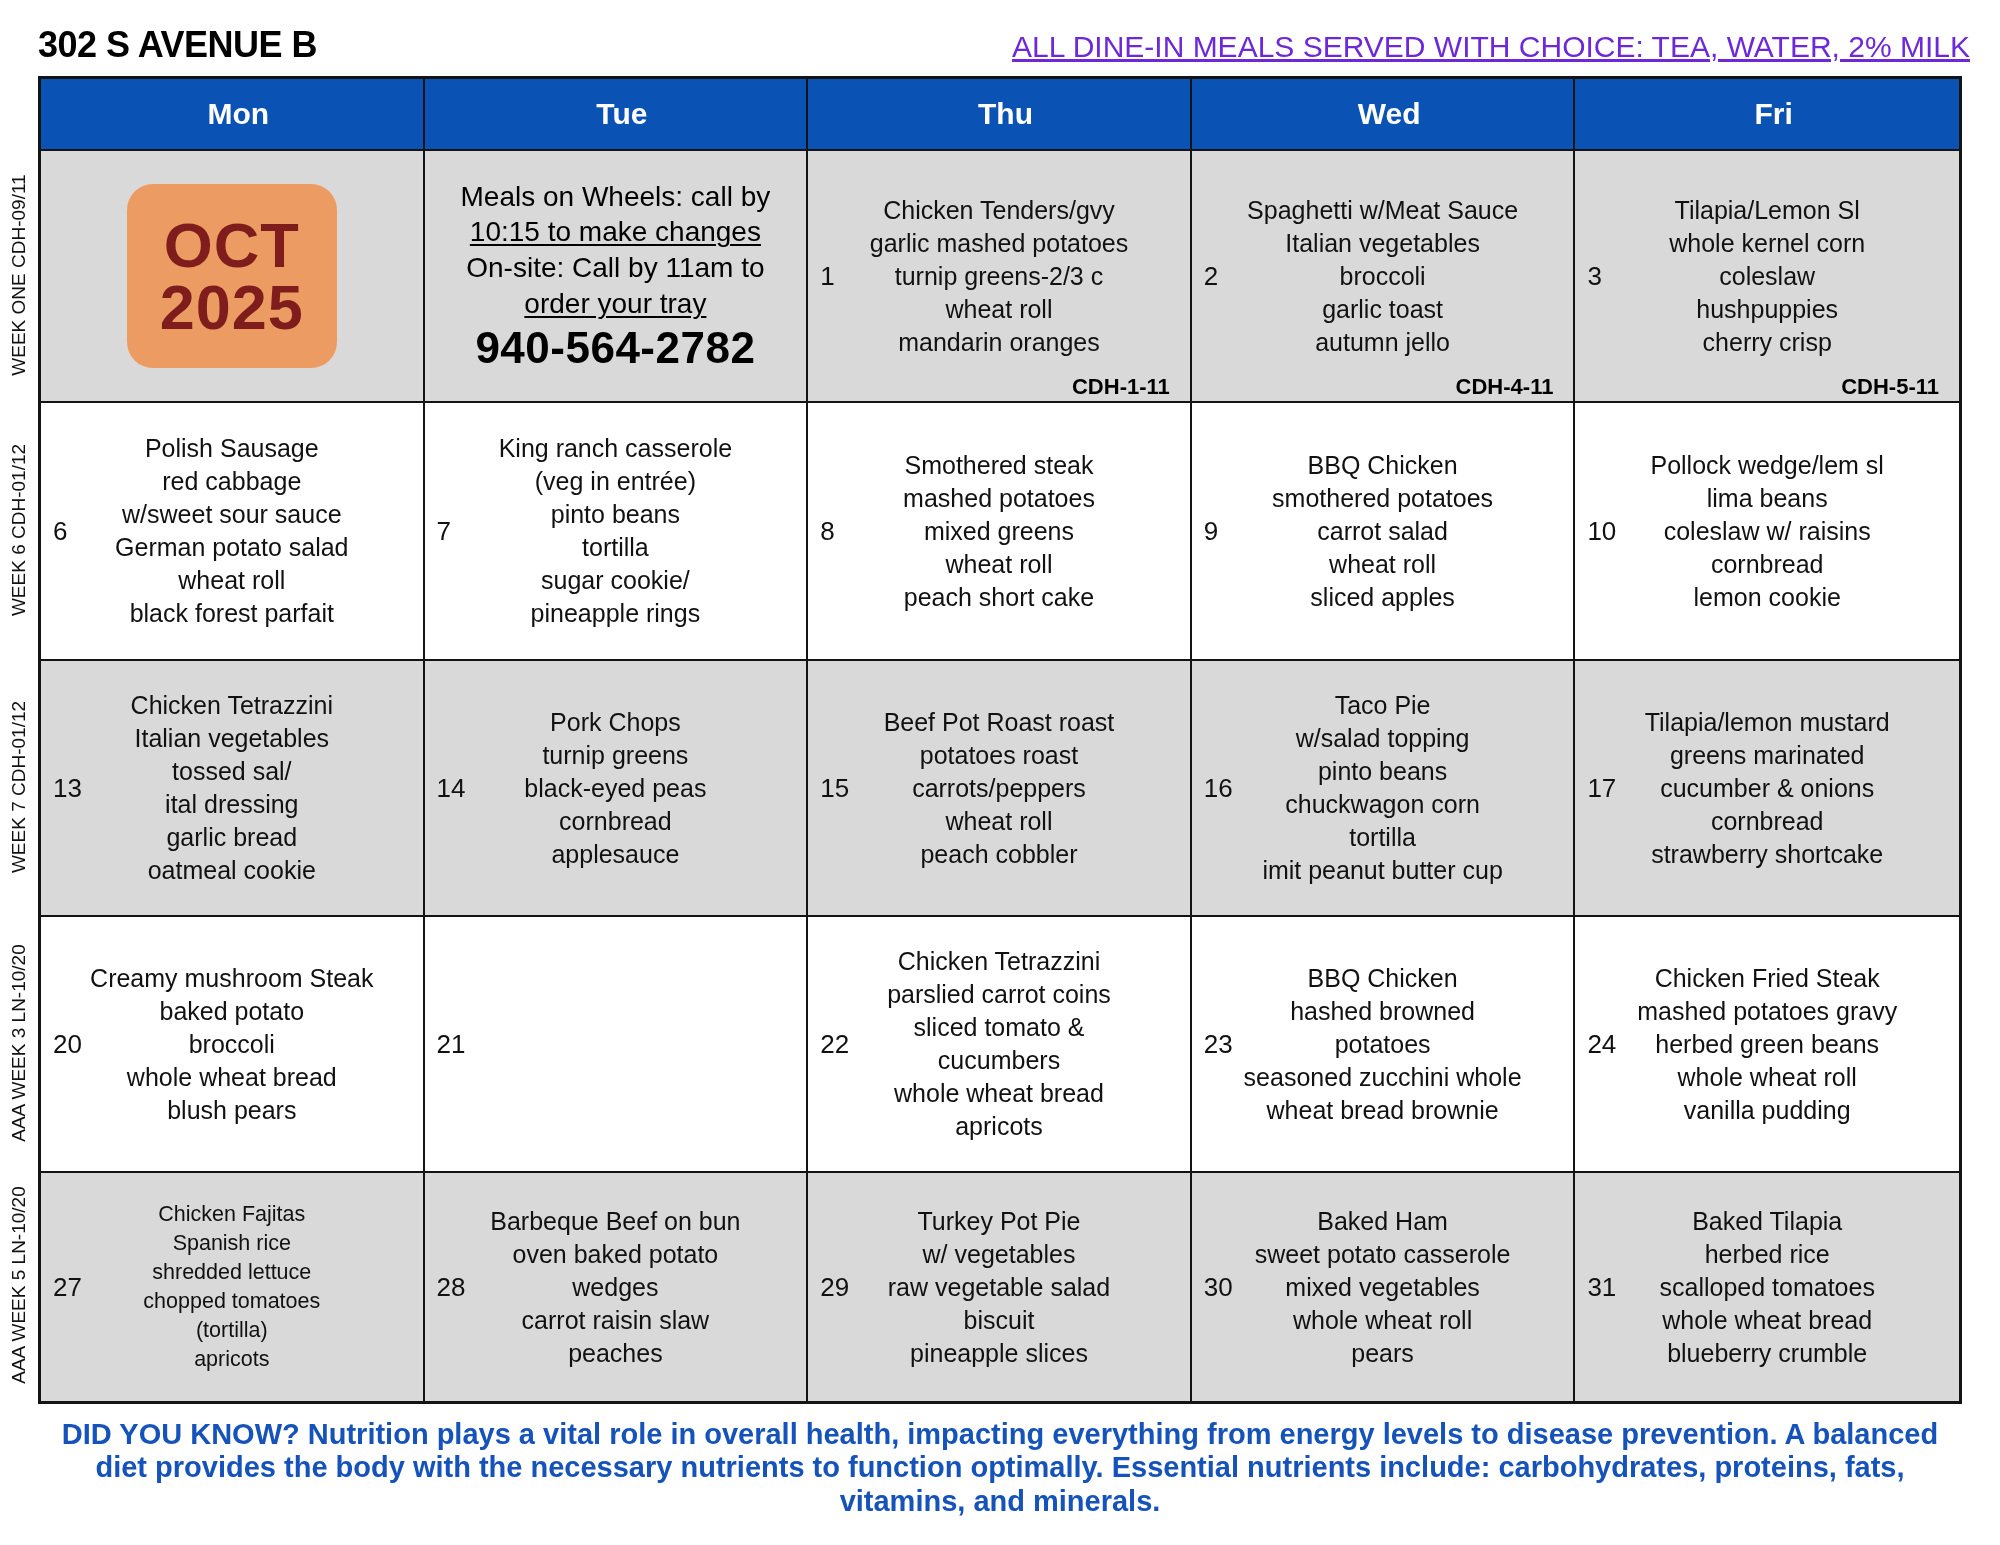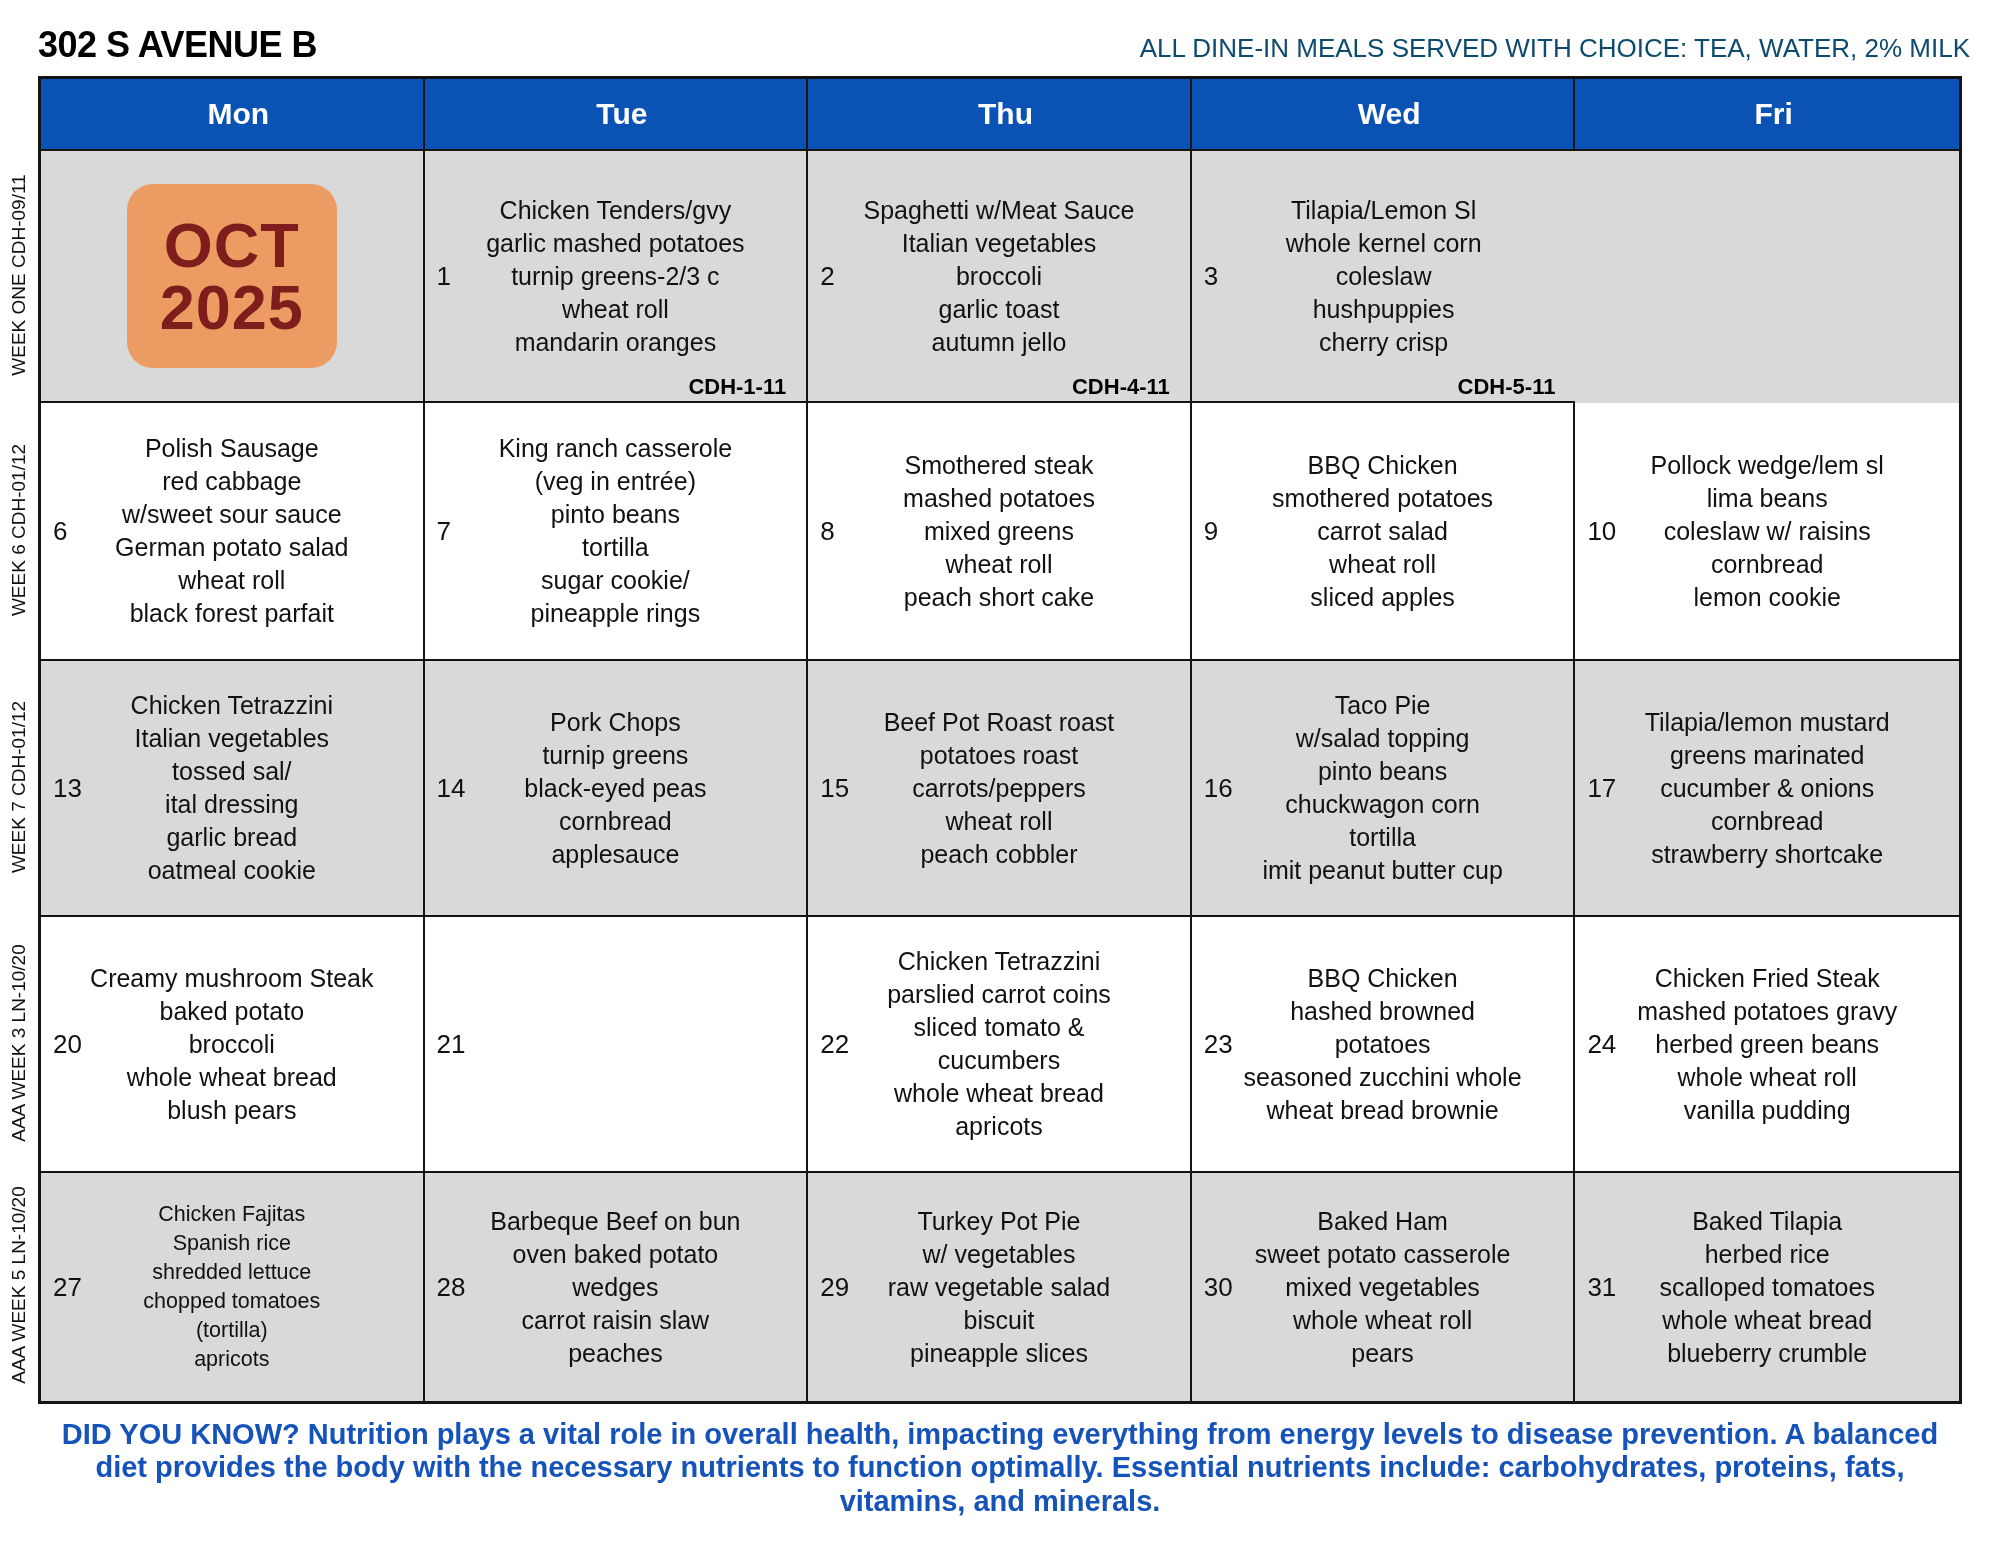--- a/index.html
+++ b/index.html
@@ -6,21 +6,21 @@
   html,body{margin:0;padding:0;}
   body{
     width:2000px;height:1545px;background:#ffffff;
     font-family:"Liberation Sans", sans-serif;color:#141414;overflow:hidden;
     --header-blue:#0b52b5;--footer-blue:#1553bb;--row-gray:#d9d9d9;
     --badge-orange:#ec9c62;--border-black:#141414;
   }
   .topbar{display:flex;justify-content:space-between;align-items:baseline;
     padding:24px 30px 10px 38px;}
   .title{font-size:36px;font-weight:bold;letter-spacing:-0.5px;color:#000;}
-  .note{font-size:26px;color:#0c4a6e;}
+  .note{font-size:30px;color:#6d28d9;text-decoration:underline;}
 
   .cal-wrap{display:flex;padding-right:38px;}
   .gutter{width:38px;flex:0 0 38px;display:flex;flex-direction:column;align-items:stretch;}
   .gutter-spacer{height:73px;}
   .week-label{position:relative;}
   .gutter .week-label:nth-child(2){height:252px;}
   .gutter .week-label:nth-child(3){height:258px;}
   .gutter .week-label:nth-child(4){height:256px;}
   .gutter .week-label:nth-child(5){height:256px;}
   .gutter .week-label:nth-child(6){height:228px;}
@@ -105,20 +105,29 @@
     </div>
     <div id="cal-rows">
         <div class="cal-row shaded">
           <div class="cell">
             <div class="month-badge">
               <div class="badge-month">OCT</div>
               <div class="badge-year">2025</div>
             </div>
           </div>
           <div class="cell">
+            <div class="info-box">
+              <div class="info-line">Meals on Wheels: call by</div>
+              <div class="info-line u">10:15 to make changes</div>
+              <div class="info-line">On-site: Call by 11am to</div>
+              <div class="info-line u">order your tray</div>
+              <div class="phone">940-564-2782</div>
+            </div>
+          </div>
+          <div class="cell">
             <span class="day-num">1</span>
             <div class="menu">
               <div class="menu-line">Chicken Tenders/gvy</div>
               <div class="menu-line">garlic mashed potatoes</div>
               <div class="menu-line">turnip greens-2/3 c</div>
               <div class="menu-line">wheat roll</div>
               <div class="menu-line">mandarin oranges</div>
             </div>
             <span class="code">CDH-1-11</span>
           </div>

